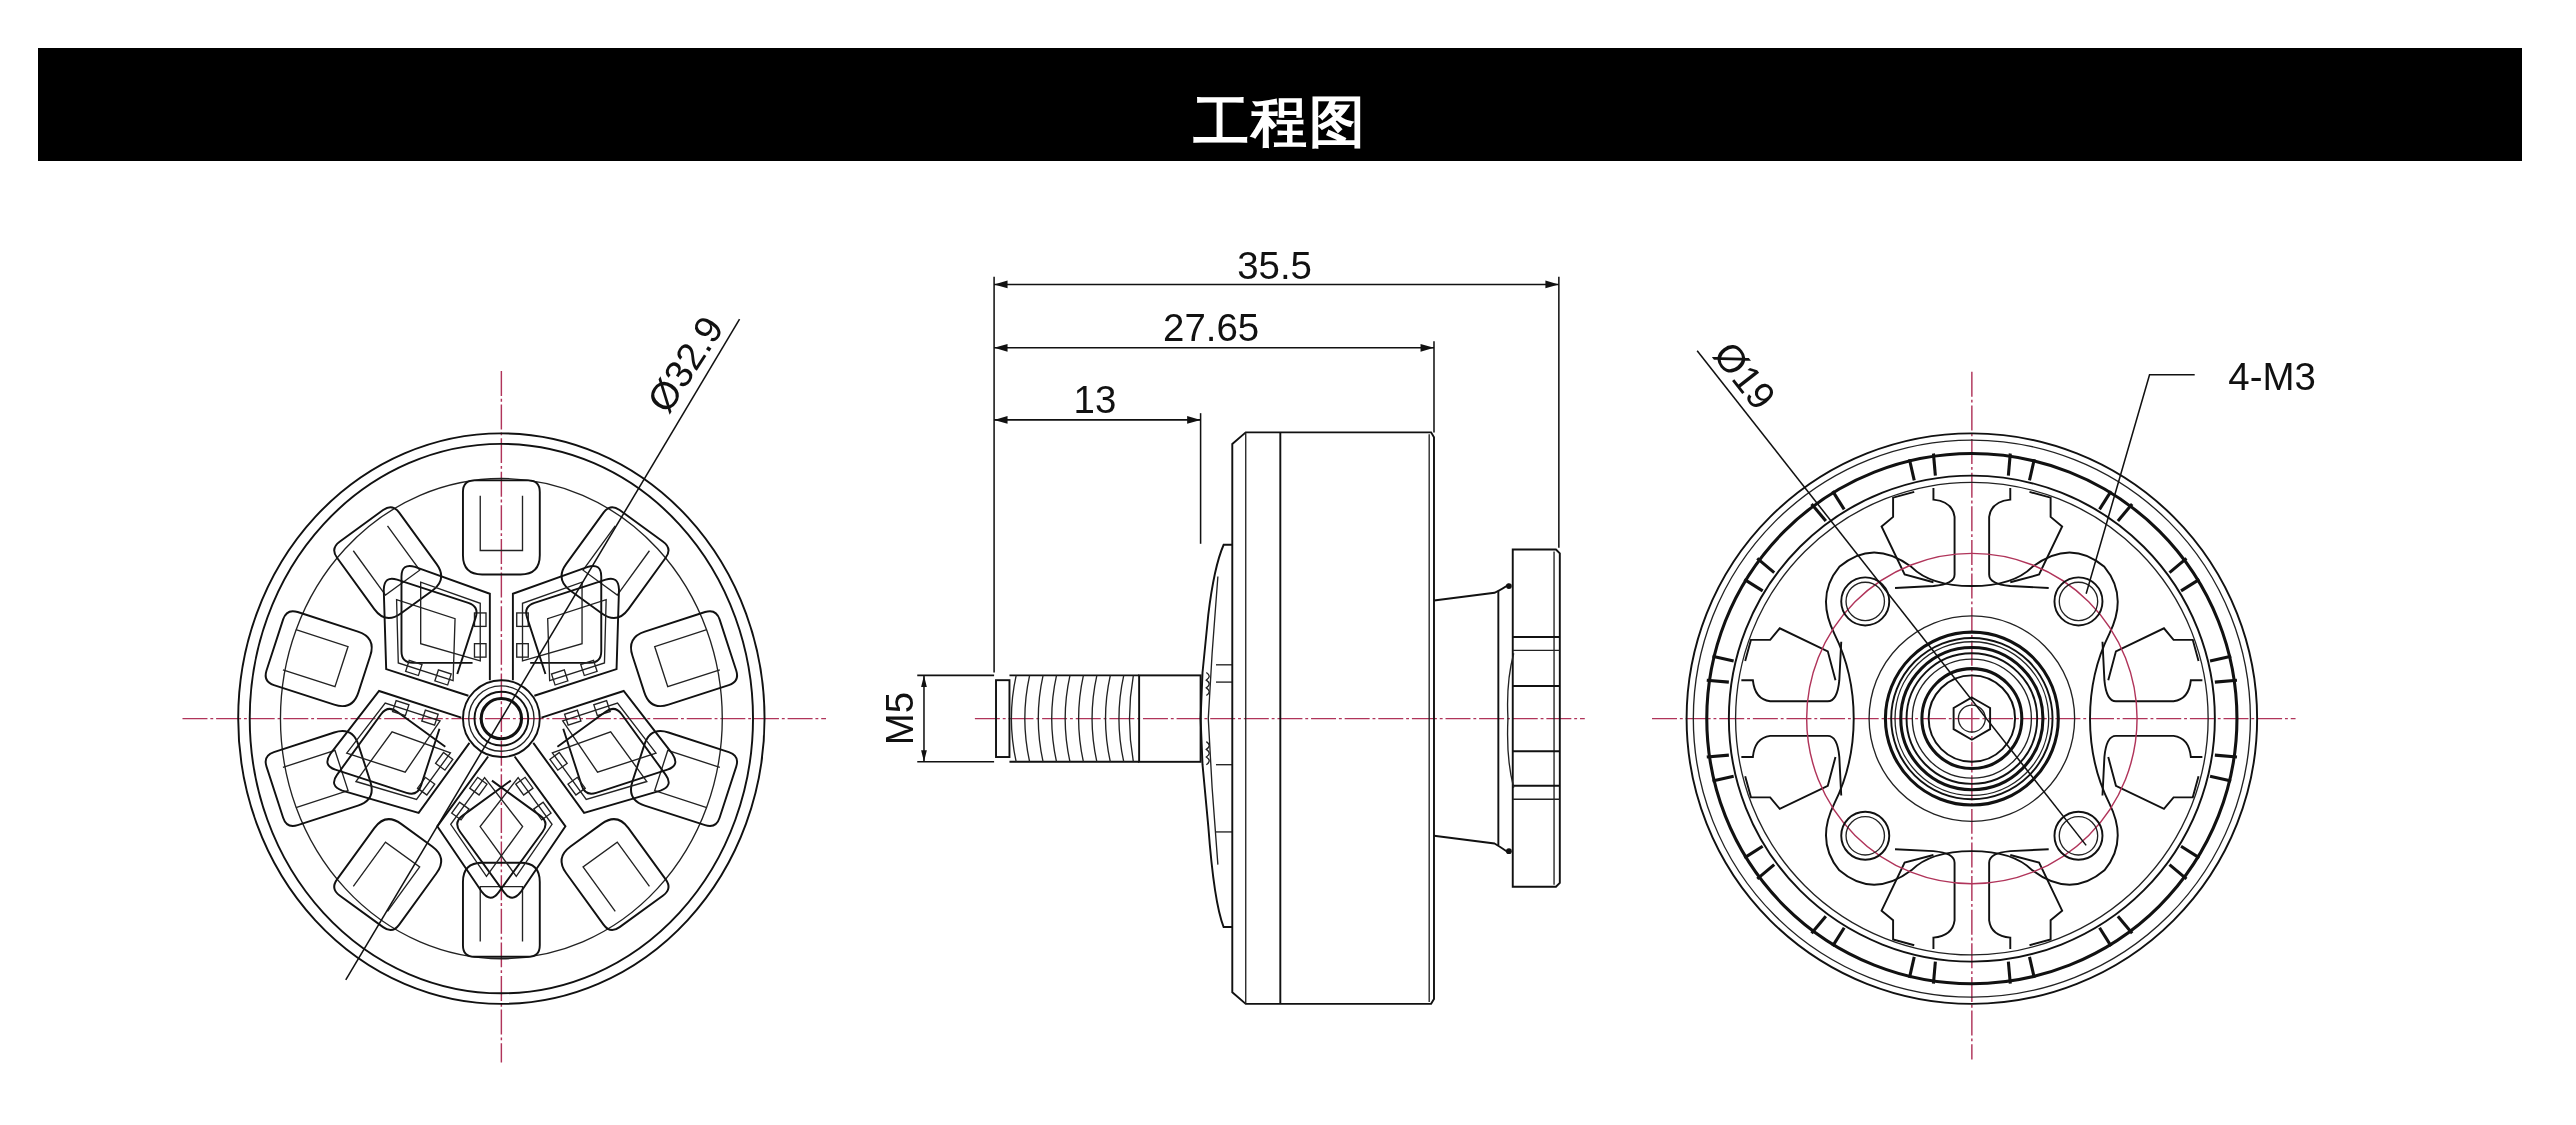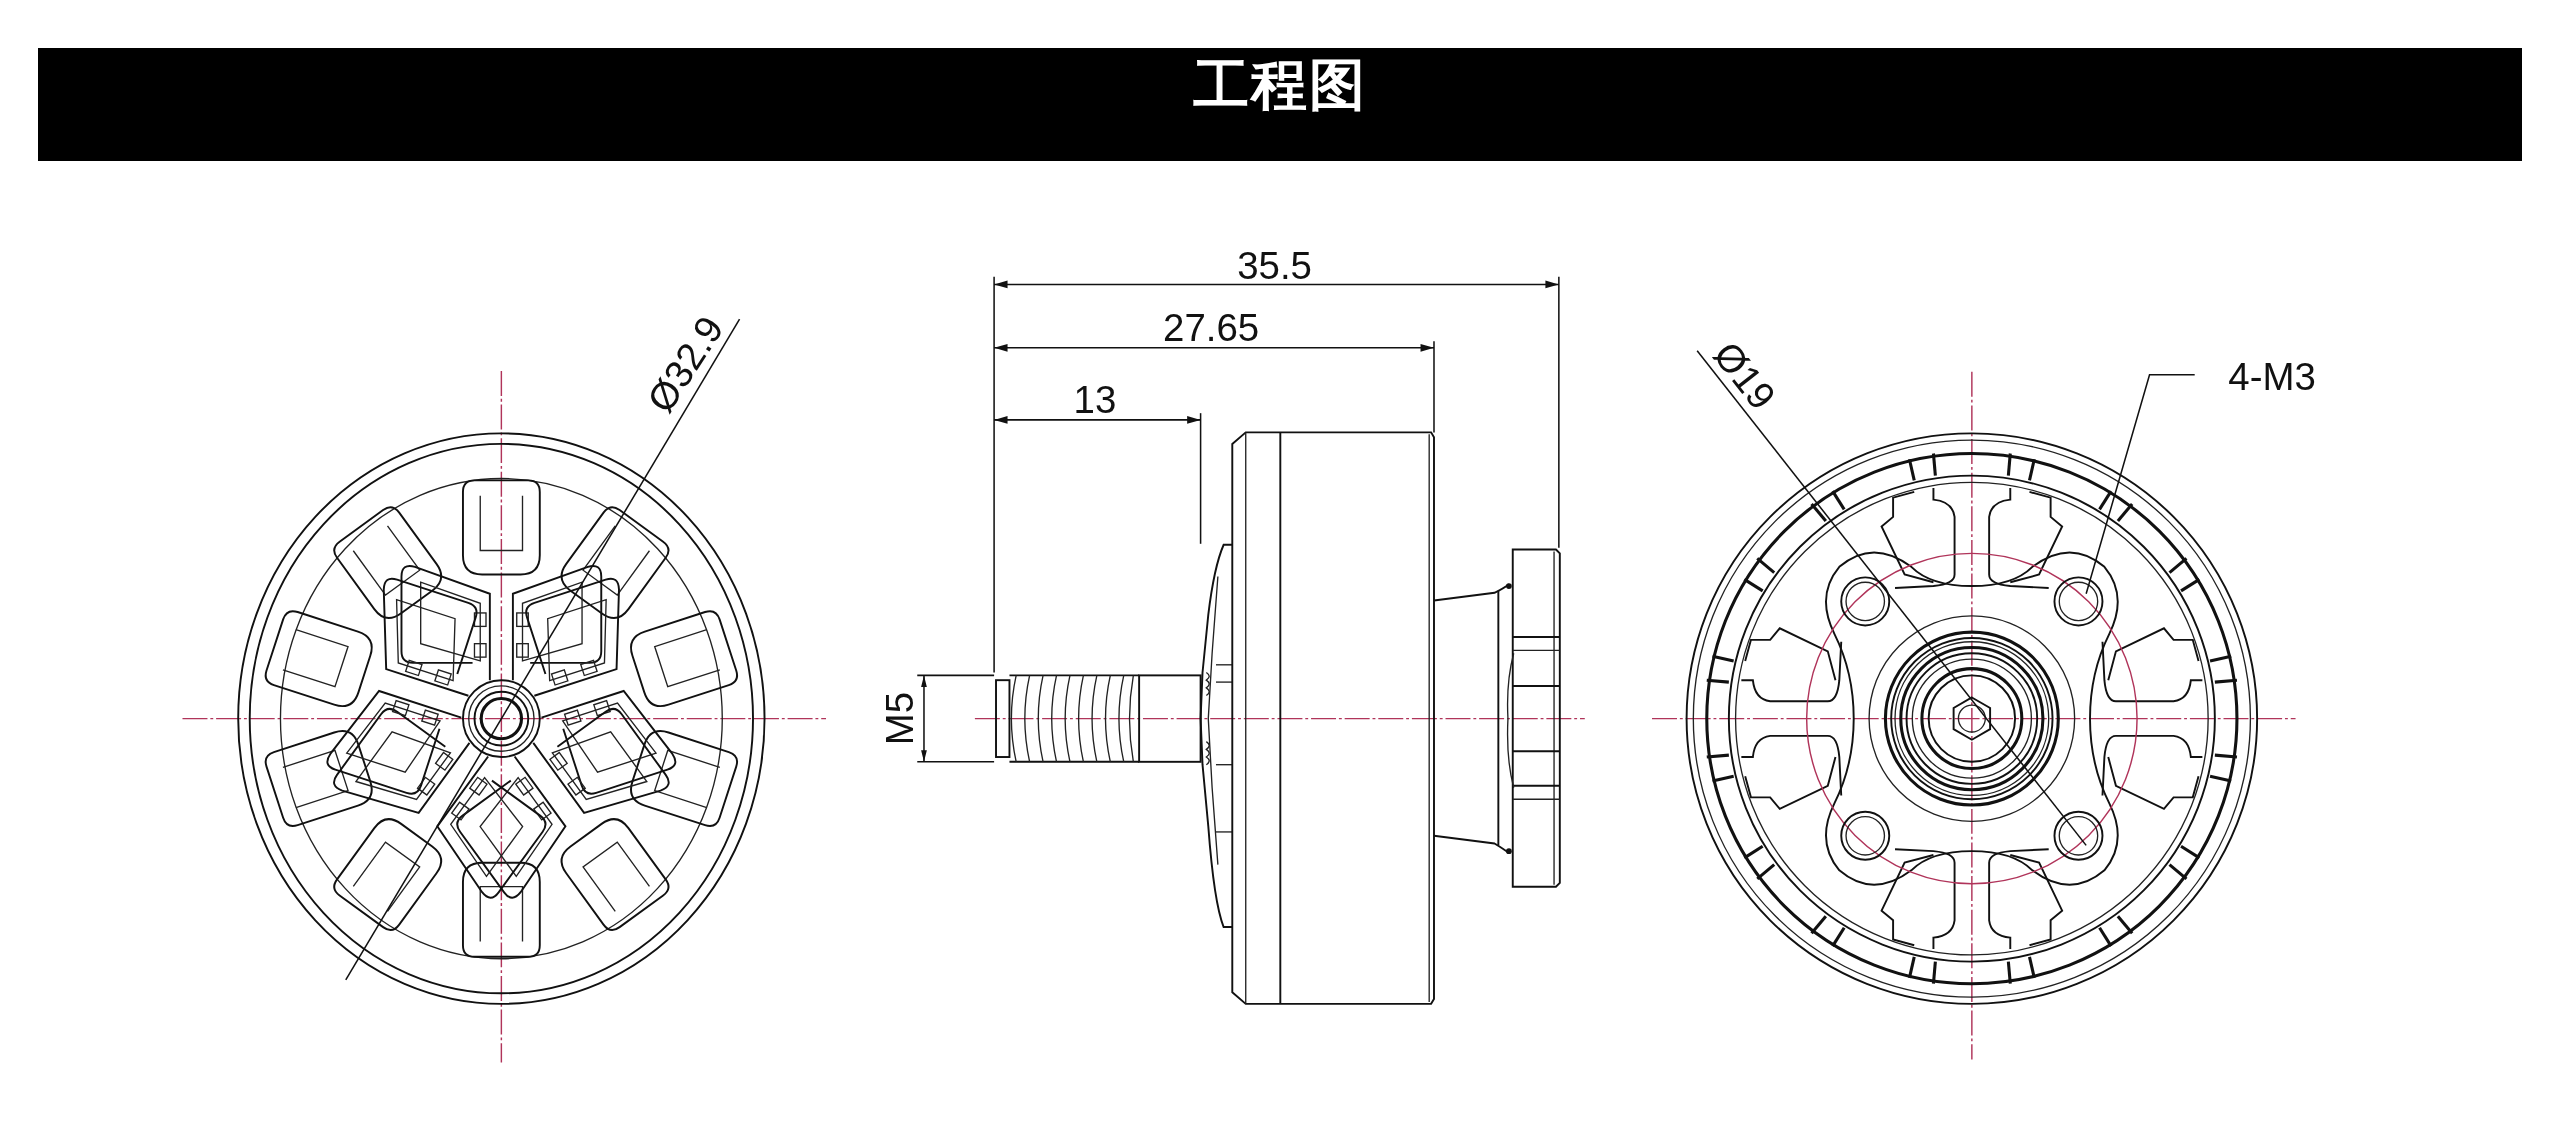--- a/index.html
+++ b/index.html
@@ -1,17 +1,17 @@
 <!DOCTYPE html>
 <html><head>
 <meta charset="utf-8">
 <style>
   html, body { margin: 0; padding: 0; background: #ffffff; }
   body { width: 2576px; height: 1126px; position: relative; overflow: hidden; font-family: "Liberation Sans", "DejaVu Sans", sans-serif; }
-  .title-bar { position: absolute; left: 38px; top: 48px; width: 2484px; height: 113px; background: #000000; display: flex; align-items: flex-start; justify-content: center; }
+  .title-bar { position: absolute; left: 38px; top: 48px; width: 2484px; height: 113px; background: #000000; display: flex; align-items: flex-end; justify-content: center; }
   .title-text { color: #ffffff; font-family: "DejaVu Sans", sans-serif; font-weight: bold; font-size: 56px; letter-spacing: 1.9px; transform: translateX(0px); }
   svg.drawing { position: absolute; left: 0; top: 0; }
   .ln { fill: none; stroke: #111; stroke-width: 2; }
   .ln-thin { fill: none; stroke: #222; stroke-width: 1.4; }
   .ln-thick { fill: none; stroke: #111; stroke-width: 3.2; }
   .cl { fill: none; stroke: #b0345a; stroke-width: 1.5; stroke-dasharray: 26 3 3 3; }
   .cl-solid { fill: none; stroke: #b0345a; stroke-width: 1.5; }
   .dim { fill: none; stroke: #111; stroke-width: 1.6; }
   .dimtxt { font-family: "Liberation Sans", sans-serif; font-size: 40px; fill: #111; }
 </style>

